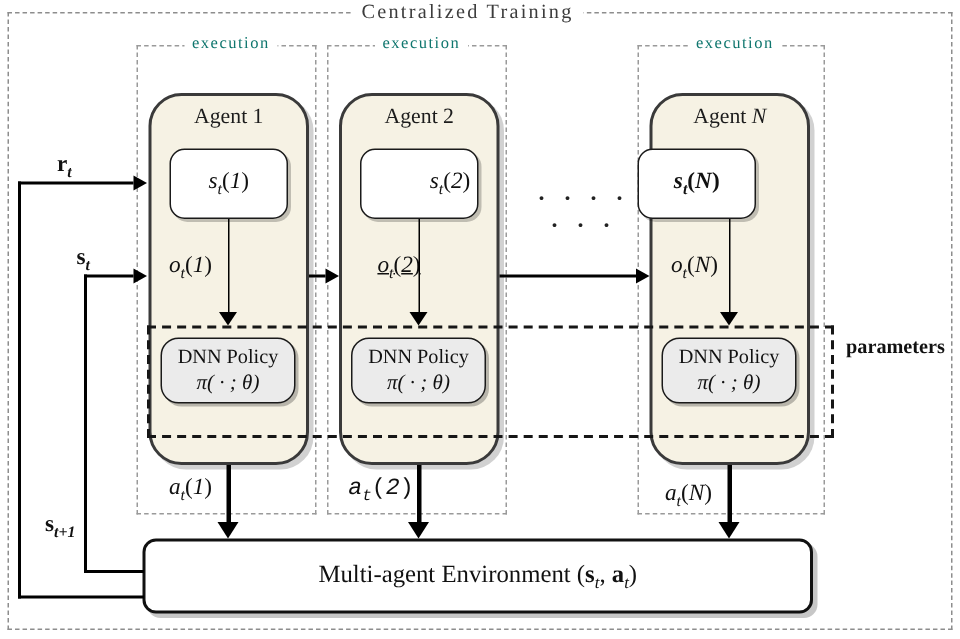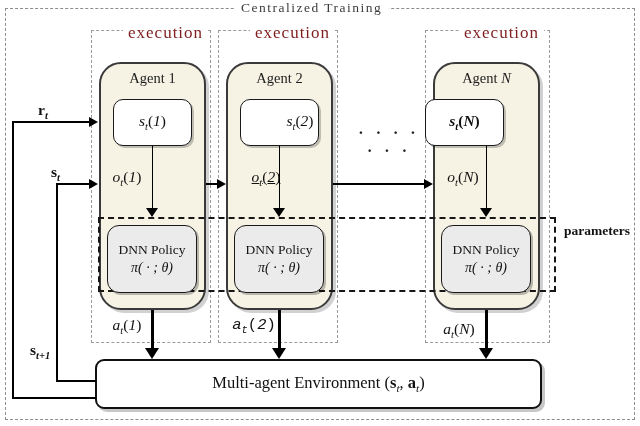--- a/index.html
+++ b/index.html
@@ -5,30 +5,30 @@
   html,body{margin:0;padding:0;background:#ffffff;}
   body{width:640px;height:426px;position:relative;overflow:hidden;
        font-family:"Liberation Serif","DejaVu Serif",serif;color:#111;}
   .abs{position:absolute;}
 
   
   .outer-box{left:5px;top:8px;width:630px;height:412px;border:1.5px dashed #8d8d8d;box-sizing:border-box;}
   .outer-title{top:0px;left:234px;background:#ffffff;padding:0 7px;font-size:13.5px;
                letter-spacing:1.5px;color:#3c3c3c;white-space:nowrap;}
   .exec-box{top:30px;height:313px;width:120px;border:1px dashed #9a9a9a;box-sizing:border-box;}
-  .exec-label{top:23px;background:#ffffff;padding:0 5px;font-size:17px;letter-spacing:1px;color:#7f1d1d;white-space:nowrap;}
+  .exec-label{top:23px;background:#ffffff;padding:0 5px;font-size:11px;letter-spacing:1px;color:#0f766e;white-space:nowrap;}
 
   
   .agent-box{top:62px;width:107px;height:248px;background:#f6f2e4;border:2.5px solid #3a3a3a;
              border-radius:22px;box-sizing:border-box;box-shadow:3px 3px 0 rgba(0,0,0,0.18);z-index:2;}
   .agent-name{top:70px;width:107px;text-align:center;font-size:14.5px;color:#1c1c1c;z-index:3;}
   .state-box{top:99px;width:79px;height:47px;background:#ffffff;border:1.6px solid #1a1a1a;border-radius:10px;
              box-sizing:border-box;box-shadow:2px 2px 0 rgba(0,0,0,0.22);z-index:4;
              display:flex;align-items:center;justify-content:center;font-size:15px;}
-  .dnn-box{top:225px;width:90px;height:68px;background:#ebebeb;border:1.6px solid #1a1a1a;border-radius:12px;
+  .dnn-box{top:225px;width:90px;height:44px;background:#ebebeb;border:1.6px solid #1a1a1a;border-radius:12px;
            box-sizing:border-box;box-shadow:2px 2px 0 rgba(0,0,0,0.25);z-index:4;
            display:flex;flex-direction:column;align-items:center;justify-content:center;line-height:1.25;}
   .dnn-l1{font-size:13.5px;}
   .dnn-l2{font-size:14px;font-style:italic;}
 
   
   .shared-band{left:98px;top:217px;width:458px;height:75px;border:2px dashed #161616;box-sizing:border-box;z-index:3;}
   .shared-note{left:556px;top:221px;width:82px;text-align:center;font-weight:bold;font-size:13.5px;line-height:1.45;z-index:3;}
 
   

